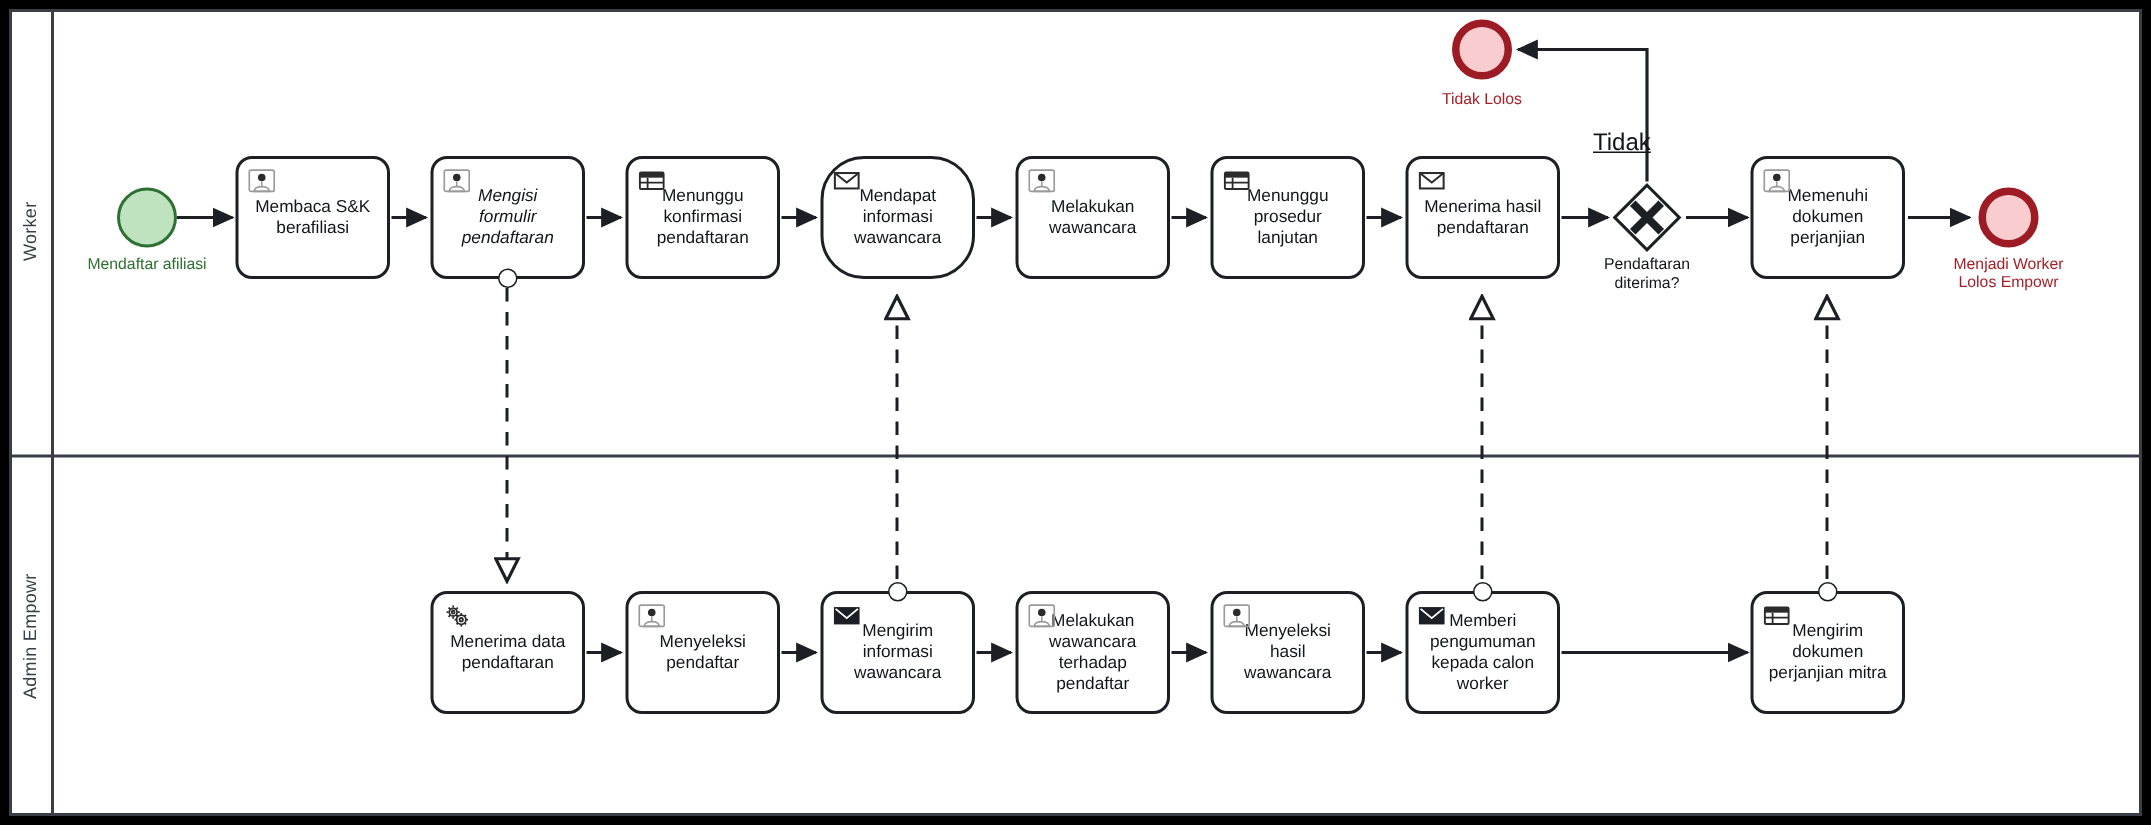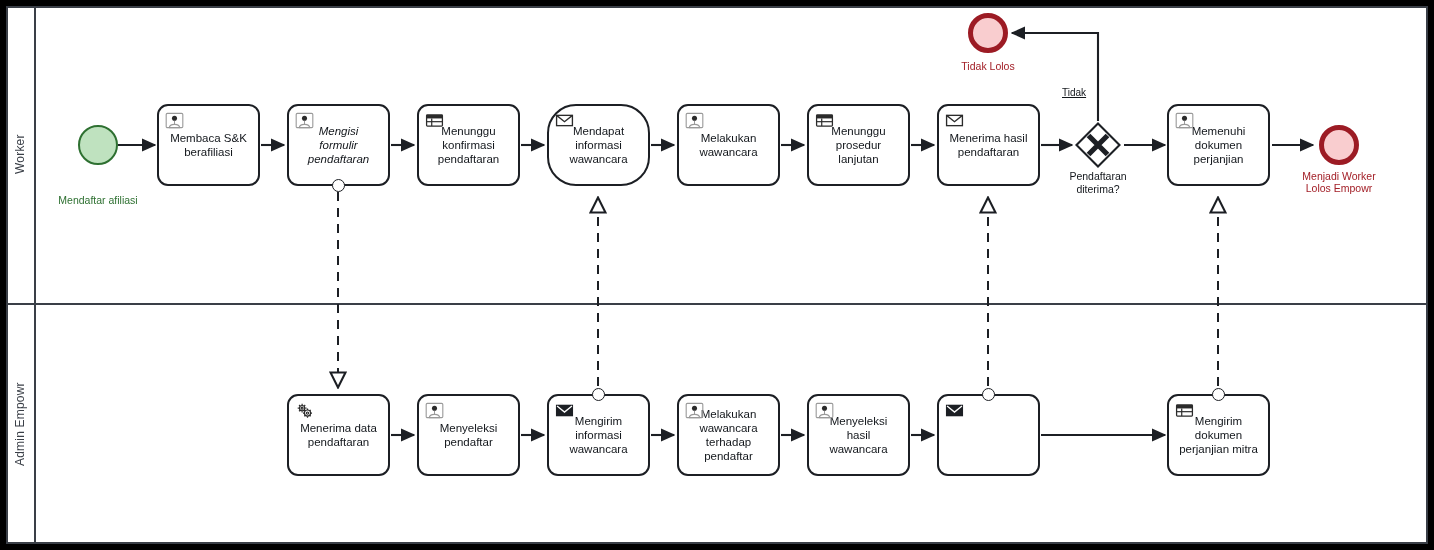--- a/index.html
+++ b/index.html
@@ -19,29 +19,29 @@
      border:2px solid #1c1f24;border-radius:11px;background:#fff;
      display:flex;align-items:center;justify-content:center;text-align:center;}
   .task .tlabel{font-size:11.5px;line-height:14.2px;color:#12161b;padding:0 5px;
      display:block;width:100%;}
   .task-ico{position:absolute;left:6px;top:5px;width:19px;height:19px;}
   
   .ev{position:absolute;border-radius:50%;box-sizing:border-box;}
   .ev-start{width:40px;height:40px;border:2.5px solid #2e7031;background:#bfe2bf;}
   .ev-end{width:40px;height:40px;border:5px solid #9c1b24;background:#f9cdcf;}
   .ev-cap{position:absolute;text-align:center;font-size:10.5px;line-height:12.5px;white-space:nowrap;}
-  .cap-green{color:#2e7031;margin-top:24px;}
+  .cap-green{color:#2e7031;}
   .cap-red{color:#a32028;}
   
   .bev{position:absolute;width:13px;height:13px;border-radius:50%;
       border:1.6px solid #1c1f24;background:#fff;box-sizing:border-box;}
   
   .gw{position:absolute;width:46px;height:46px;}
   .gw-cap{position:absolute;text-align:center;font-size:10.5px;line-height:12.5px;color:#12161b;white-space:nowrap;}
-  .flow-cap{position:absolute;font-size:10px;color:#12161b;white-space:nowrap;text-decoration:underline;}
+  .flow-cap{position:absolute;font-size:16px;color:#12161b;white-space:nowrap;text-decoration:underline;}
 </style>
 </head>
 <body>
 
 <div id="stage">
   <div id="frame"></div>
 
   <div class="pool" style="left:6px;top:6px;width:1422px;height:538px;"></div>
   <div class="lane-headsep" style="left:34px;top:6px;height:538px;"></div>
   <div class="lane-sep" style="left:6px;top:303px;width:1422px;"></div>
@@ -294,20 +294,24 @@
 wawancara</span>
   </div>
 
   <div class="task" style="left:937px;top:394px;">
     <span class="task-ico">
       <svg viewBox="0 0 24 24" width="19" height="19">
         <rect x="2" y="5.5" width="20" height="13" fill="#1c1f24" stroke="#1c1f24" stroke-width="1.6"></rect>
         <path d="M2.6 6.2 L12 14 L21.4 6.2" fill="none" stroke="#ffffff" stroke-width="1.6"></path>
       </svg>
     </span>
+    <span class="tlabel" style="white-space:pre-line;">Memberi
+pengumuman
+kepada calon
+worker</span>
   </div>
   <div class="bev" style="left:982px;top:388px;"></div>
 
   <div class="task" style="left:1167px;top:394px;">
     <span class="task-ico">
       <svg viewBox="0 0 24 24" width="19" height="19">
         <rect x="2" y="5" width="20" height="14" rx="1" fill="none" stroke="#2b2b2b" stroke-width="1.6"></rect>
         <rect x="2" y="5" width="20" height="4.4" fill="#2b2b2b"></rect>
         <line x1="2" y1="13.5" x2="22" y2="13.5" stroke="#2b2b2b" stroke-width="1.5"></line>
         <line x1="8.5" y1="9.4" x2="8.5" y2="19" stroke="#2b2b2b" stroke-width="1.5"></line>

